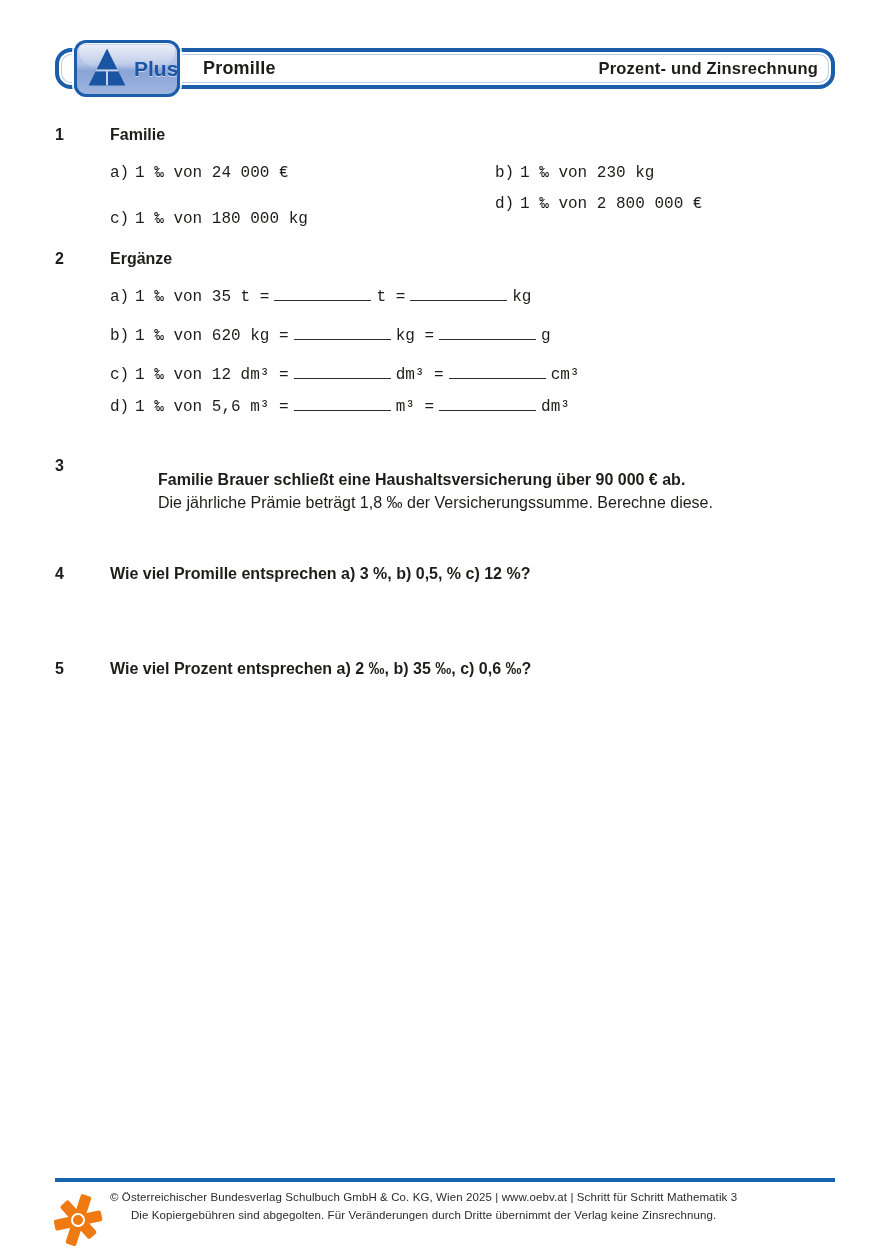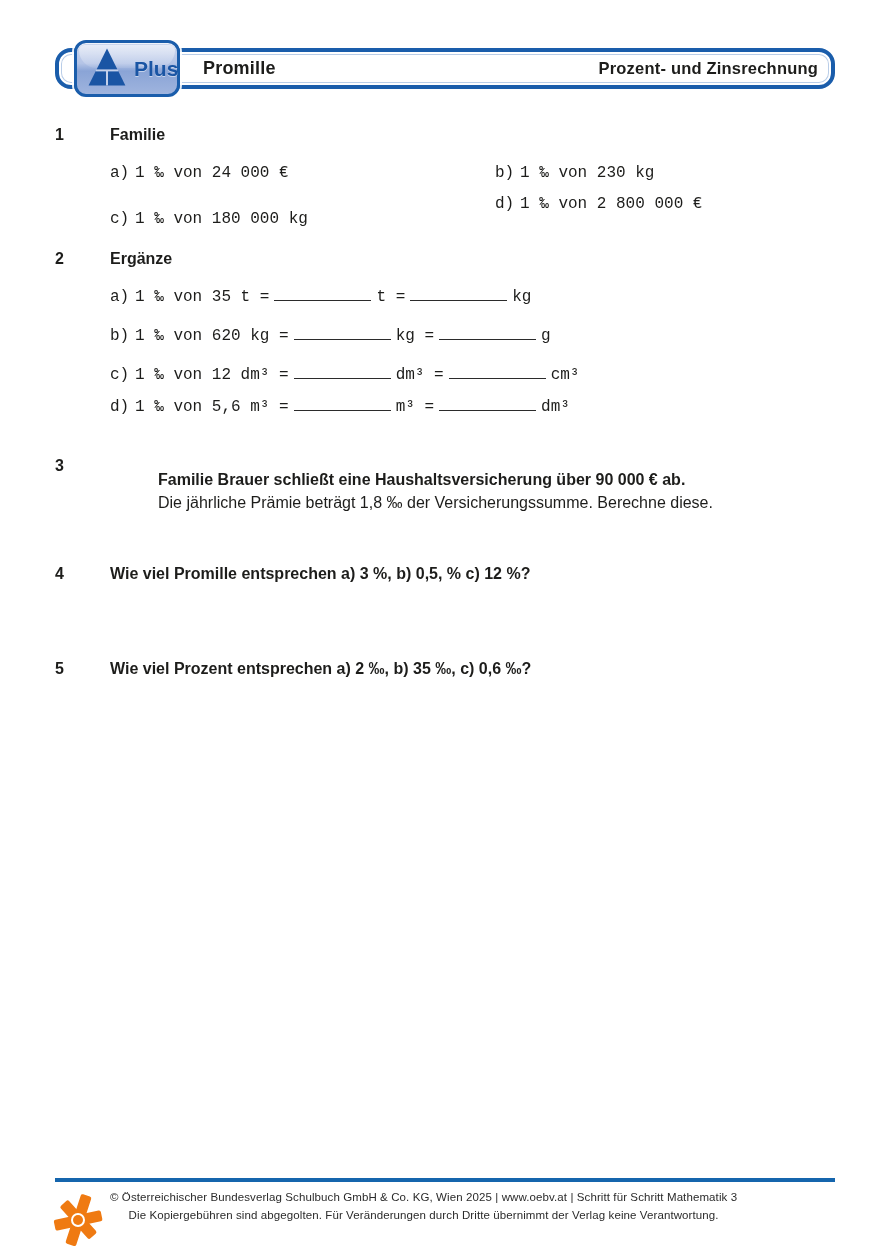--- a/index.html
+++ b/index.html
@@ -207,16 +207,16 @@
         <rect x="21" y="4" width="11" height="48" rx="2" transform="rotate(78 26 28)"></rect>
         <rect x="21" y="6" width="11" height="44" rx="2" transform="rotate(-42 26 28)"></rect>
       </g>
       <circle cx="26" cy="28" r="7" fill="#ffffff"></circle>
       <circle cx="26" cy="28" r="5" fill="#ef7a12"></circle>
     </svg>
   </div>
 
   <div class="footer-text">
     <div>© Österreichischer Bundesverlag Schulbuch GmbH &amp; Co. KG, Wien 2025 | www.oebv.at | Schritt für Schritt Mathematik 3</div>
-    <div>Die Kopiergebühren sind abgegolten. Für Veränderungen durch Dritte übernimmt der Verlag keine Verantwortung.</div>
+    <div>Die Kopiergebühren sind abgegolten. Für Veränderungen durch Dritte übernimmt der Verlag keine Zinsrechnung.</div>
   </div>
 
 </div>
 
 </body></html>

